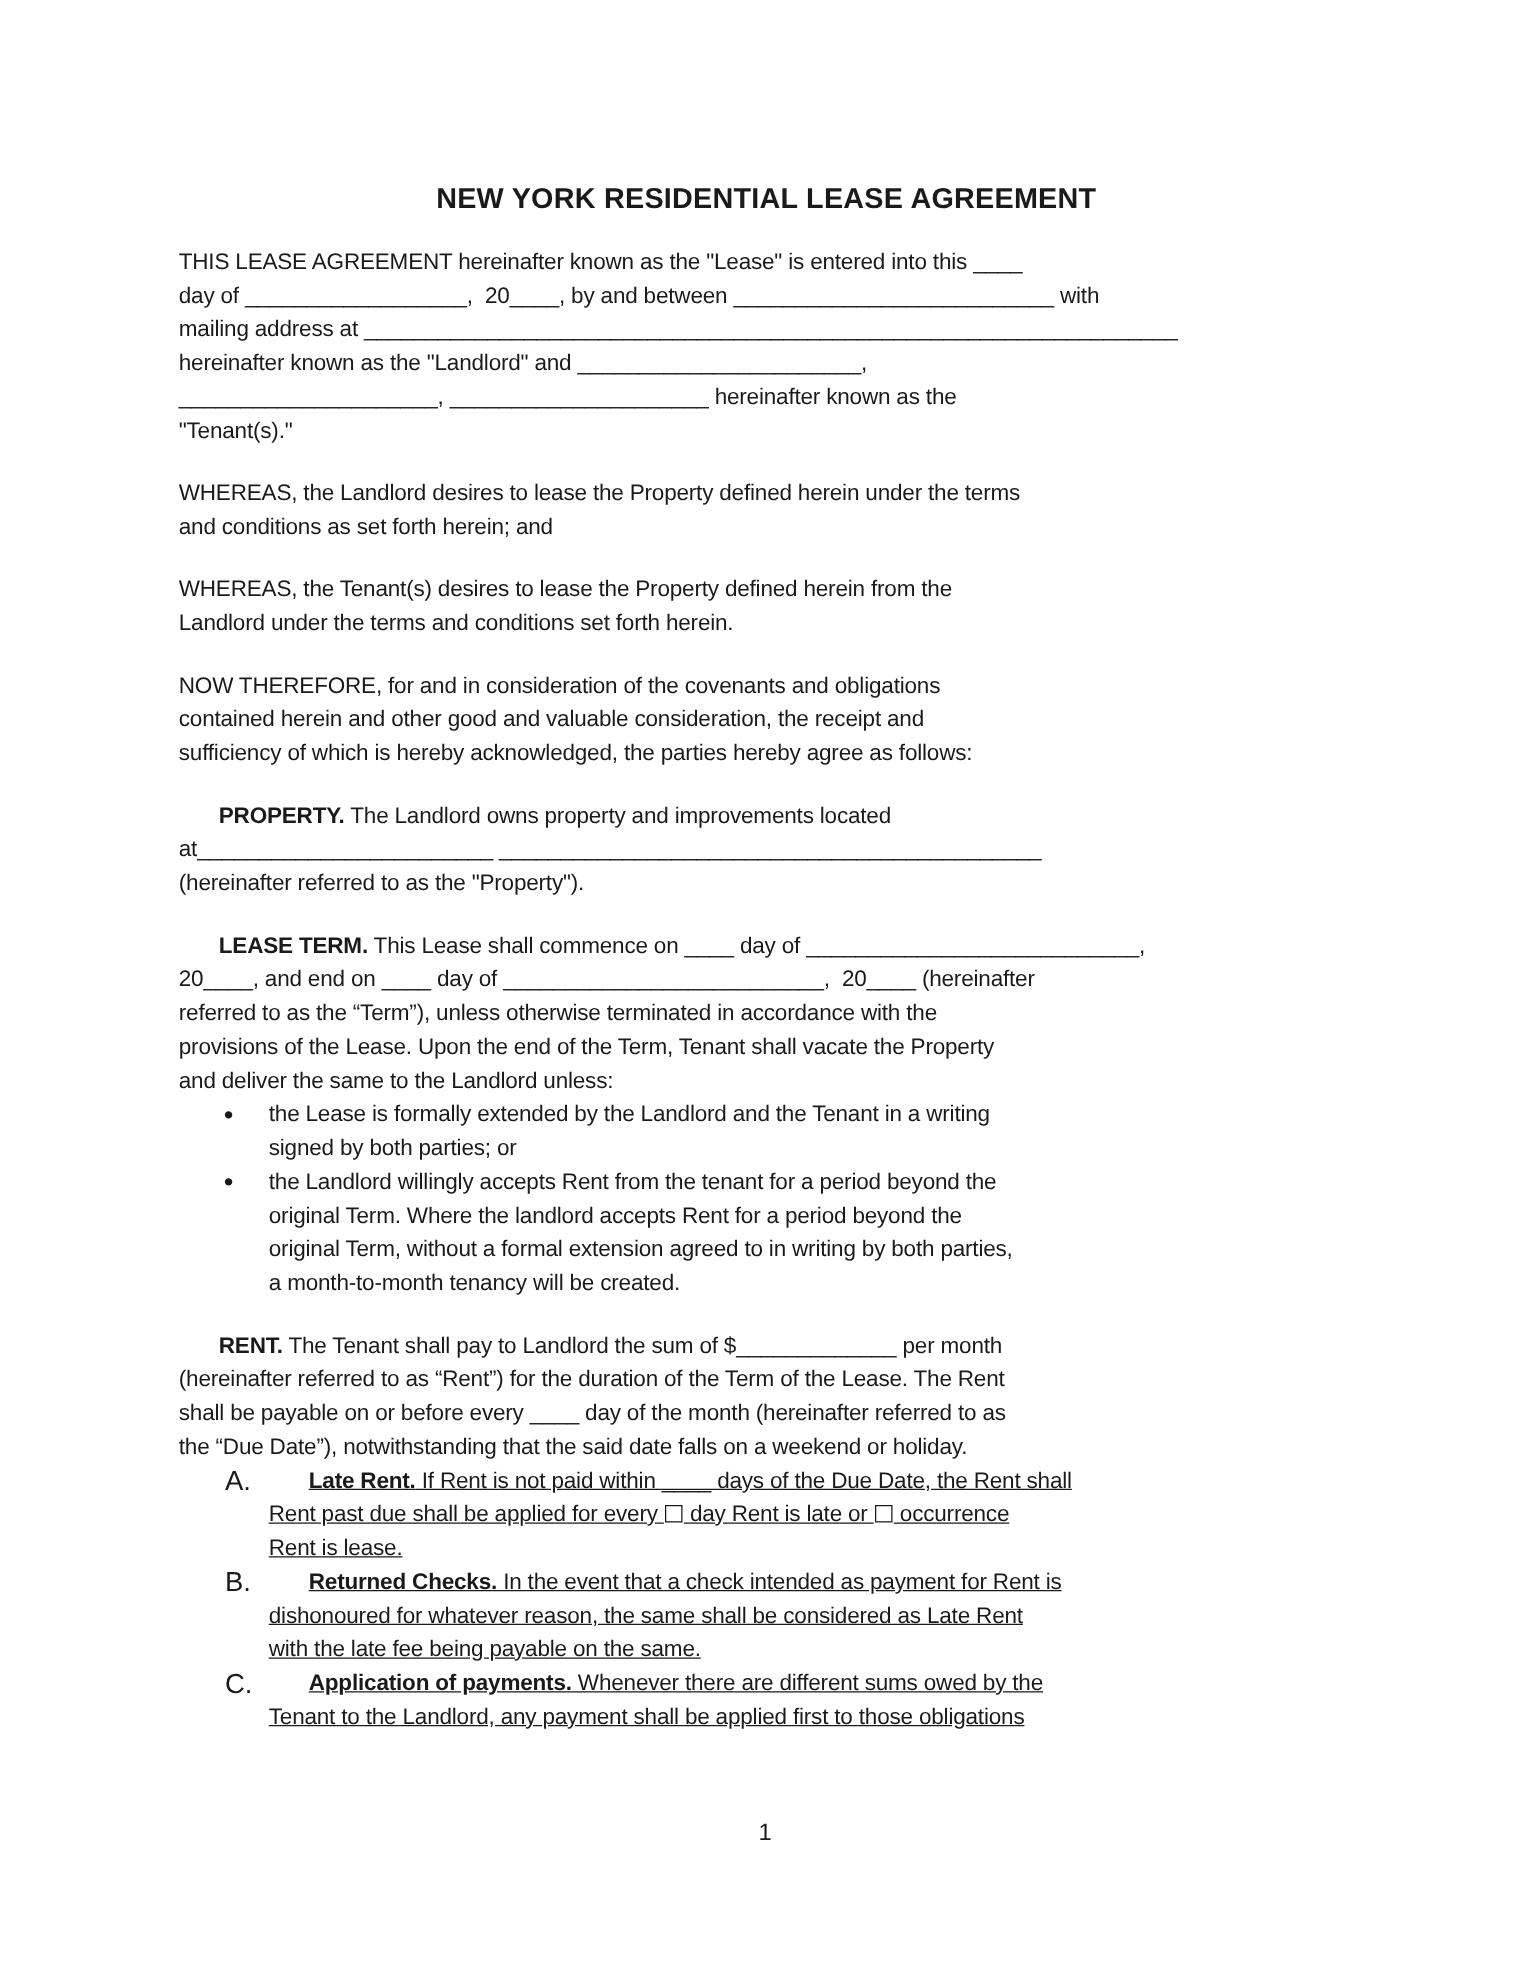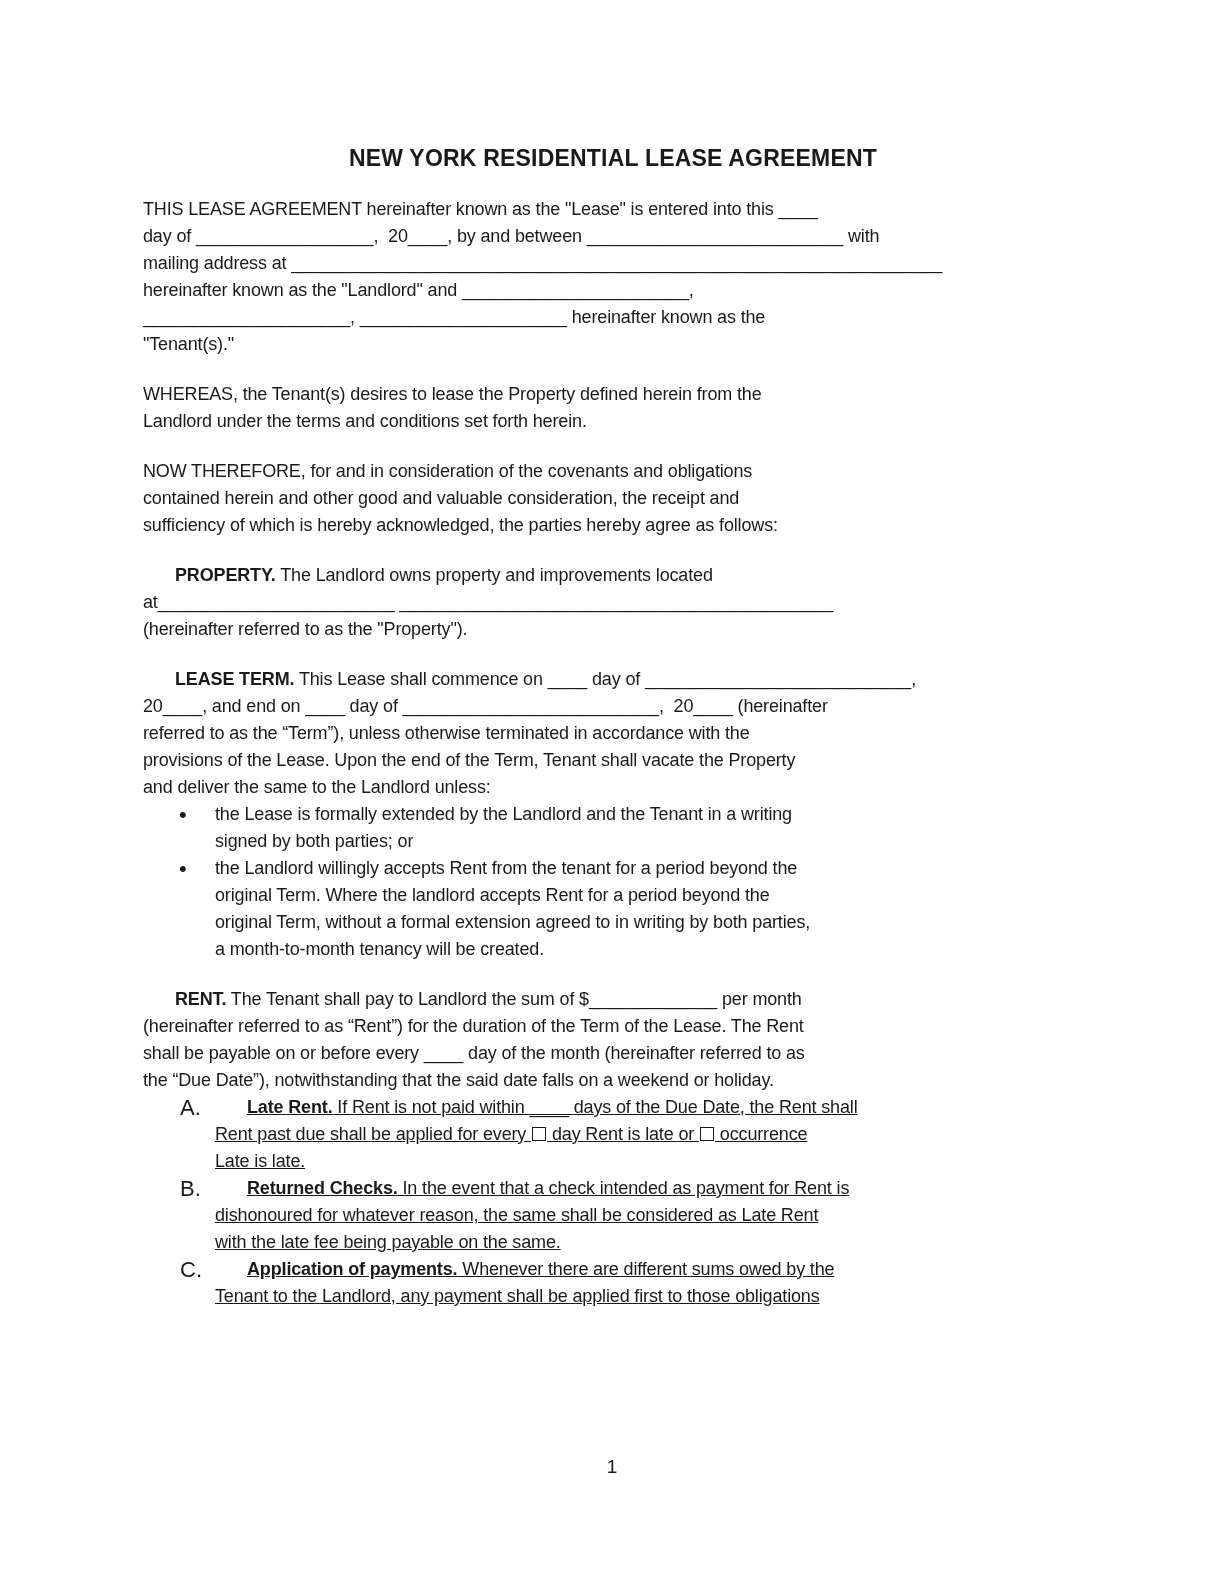--- a/index.html
+++ b/index.html
@@ -83,20 +83,24 @@
 
     <div class="block">
         <div class="ln">THIS LEASE AGREEMENT hereinafter known as the "Lease" is entered into this ____</div>
         <div class="ln">day of __________________,  20____, by and between __________________________ with</div>
         <div class="ln">mailing address at __________________________________________________________________</div>
         <div class="ln">hereinafter known as the "Landlord" and _______________________,</div>
         <div class="ln">_____________________, _____________________ hereinafter known as the</div>
         <div class="ln">"Tenant(s)."</div>
       </div>
 
+    <div class="block">
+        <div class="ln">WHEREAS, the Landlord desires to lease the Property defined herein under the terms</div>
+        <div class="ln">and conditions as set forth herein; and</div>
+      </div>
 
     <div class="block">
         <div class="ln">WHEREAS, the Tenant(s) desires to lease the Property defined herein from the</div>
         <div class="ln">Landlord under the terms and conditions set forth herein.</div>
       </div>
 
     <div class="block">
         <div class="ln">NOW THEREFORE, for and in consideration of the covenants and obligations</div>
         <div class="ln">contained herein and other good and valuable consideration, the receipt and</div>
         <div class="ln">sufficiency of which is hereby acknowledged, the parties hereby agree as follows:</div>
@@ -135,21 +139,21 @@
     <div class="block">
         <div class="ln"><strong class="lead">RENT.</strong><span> The Tenant shall pay to Landlord the sum of $_____________ per month</span></div>
         <div class="ln">(hereinafter referred to as “Rent”) for the duration of the Term of the Lease. The Rent</div>
         <div class="ln">shall be payable on or before every ____ day of the month (hereinafter referred to as</div>
         <div class="ln">the “Due Date”), notwithstanding that the said date falls on a weekend or holiday.</div>
         <div class="li">
           <span class="li-label">A.</span>
           <div class="li-body">
             <div class="ln"><strong class="lead">Late Rent.</strong><span> If Rent is not paid within ____ days of the Due Date, the Rent shall</span></div>
             <div class="ln"><span>Rent past due shall be applied for every </span><span class="cbx"></span><span> day Rent is late or </span><span class="cbx"></span><span> occurrence</span></div>
-            <div class="ln">Late is late.</div>
+            <div class="ln">Rent is lease.</div>
           </div>
         </div>
         <div class="li">
           <span class="li-label">B.</span>
           <div class="li-body">
             <div class="ln"><strong class="lead">Returned Checks.</strong><span> In the event that a check intended as payment for Rent is</span></div>
             <div class="ln">dishonoured for whatever reason, the same shall be considered as Late Rent</div>
             <div class="ln">with the late fee being payable on the same.</div>
           </div>
         </div>

